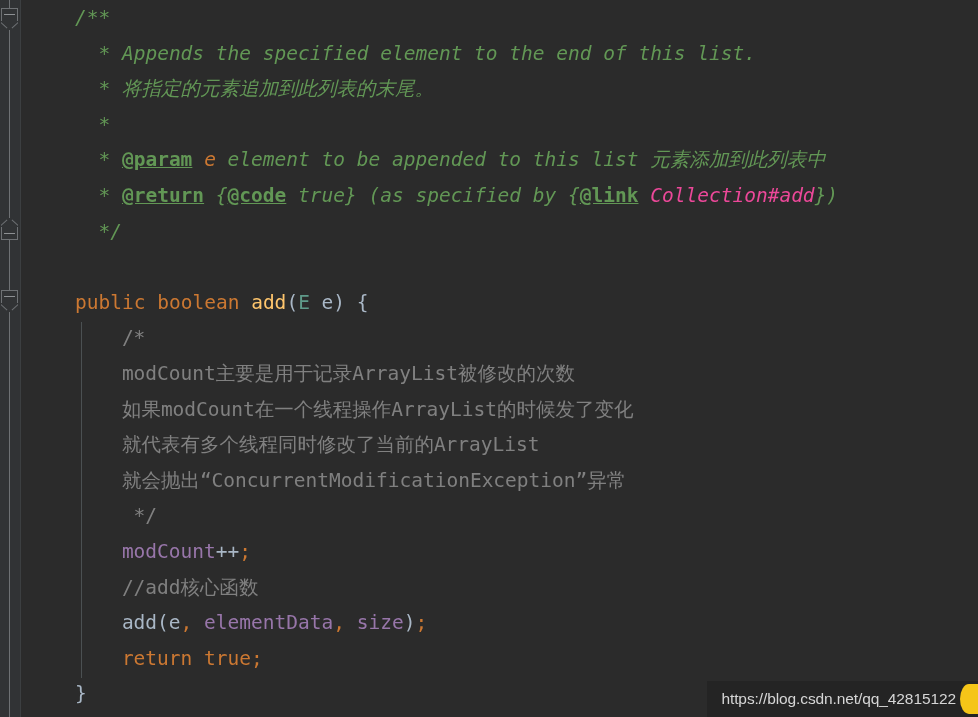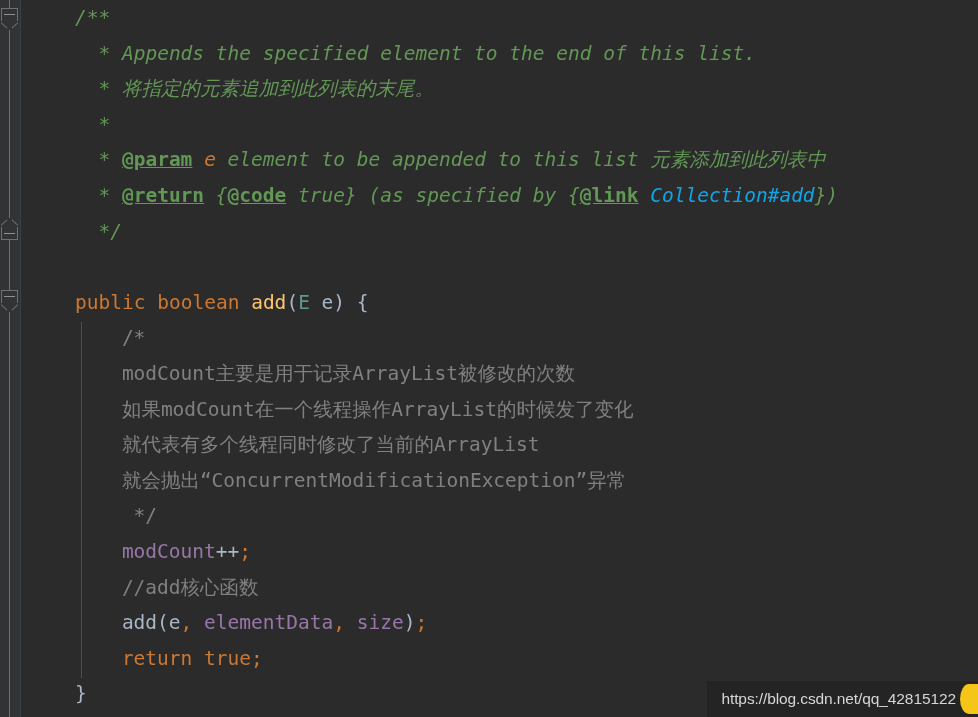--- a/index.html
+++ b/index.html
@@ -123,21 +123,21 @@
     width: 1px;
     background: #4b5052;
     left: 60px;
   }
 
   
   .jdoc      { color: #629755; font-style: italic; }
   .jdoc-tag  { color: #629755; font-weight: bold;
                text-decoration: underline; }
   .jdoc-param{ color: #cc7832; font-style: italic; }
-  .jdoc-link { color: #0ea5e9; font-style: italic; }
+  .jdoc-link { color: #ec4899; font-style: italic; }
   .cmt       { color: #808080; }
   .kw        { color: #cc7832; }
   .mth       { color: #ffc66d; }
   .typ       { color: #5f9a8a; }
   .fld       { color: #9876aa; }
   .pln       { color: #a9b7c6; }
   .punc      { color: #cc7832; }
 
   
   #watermark {

